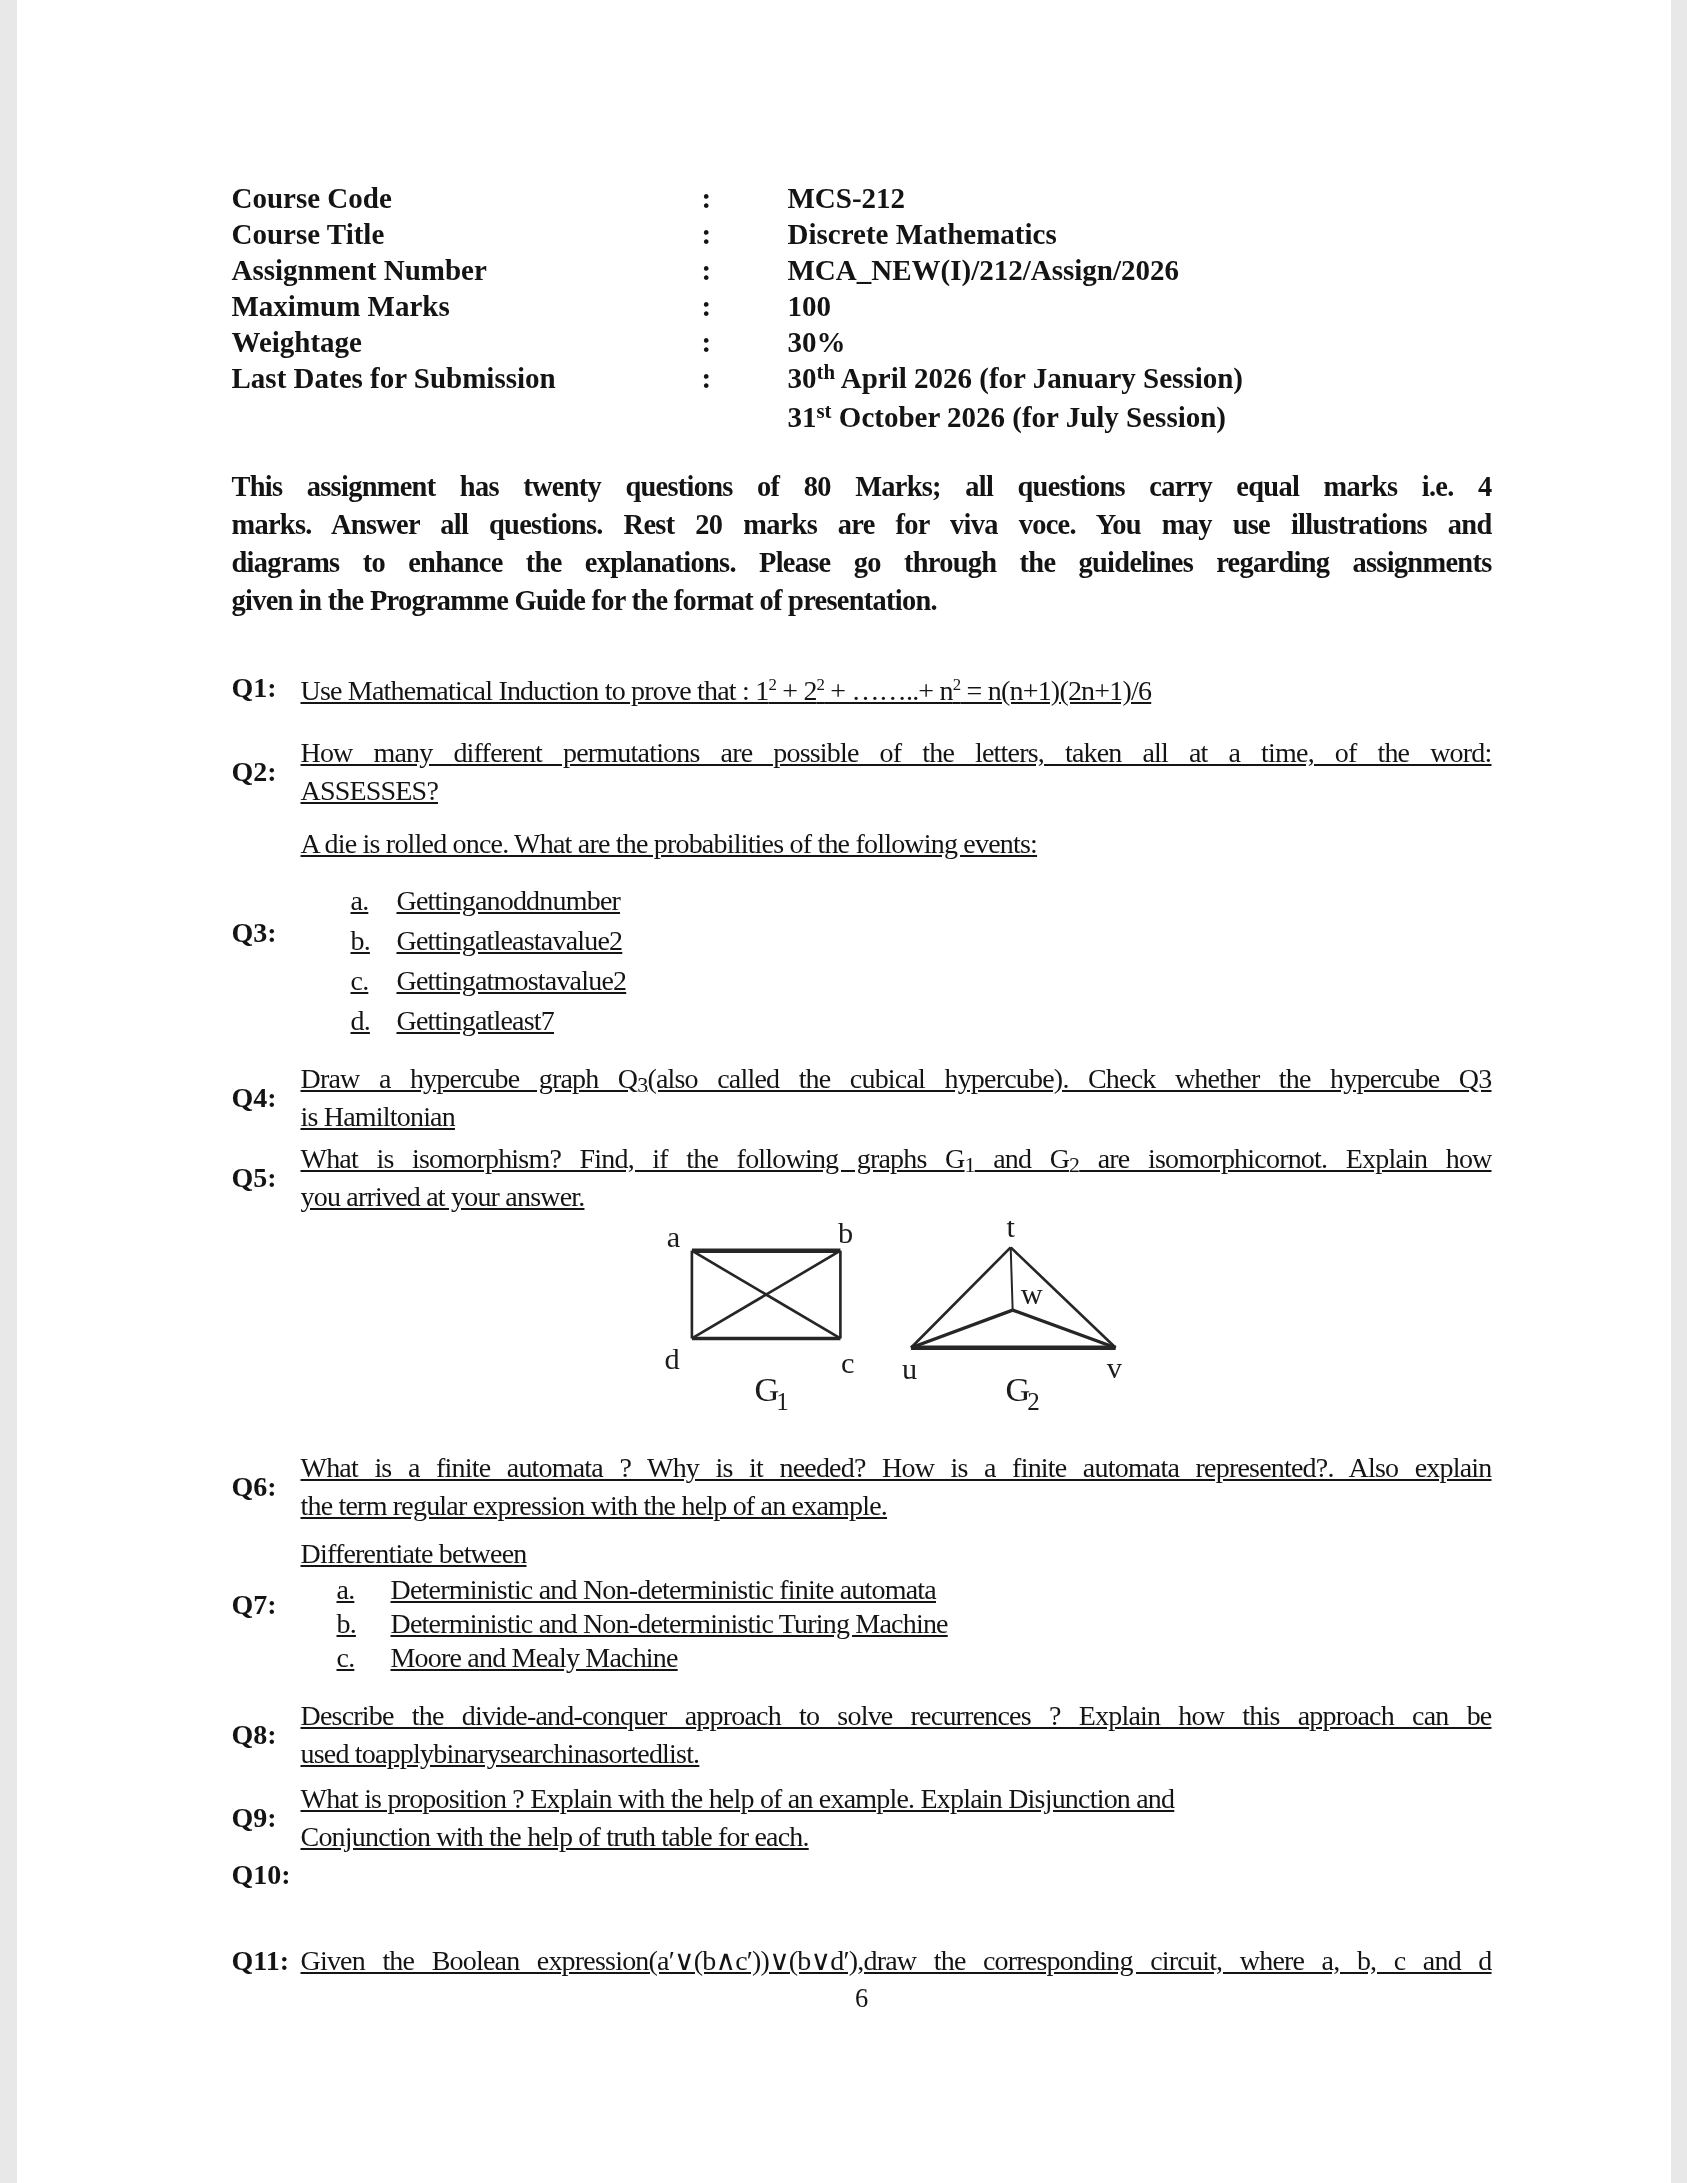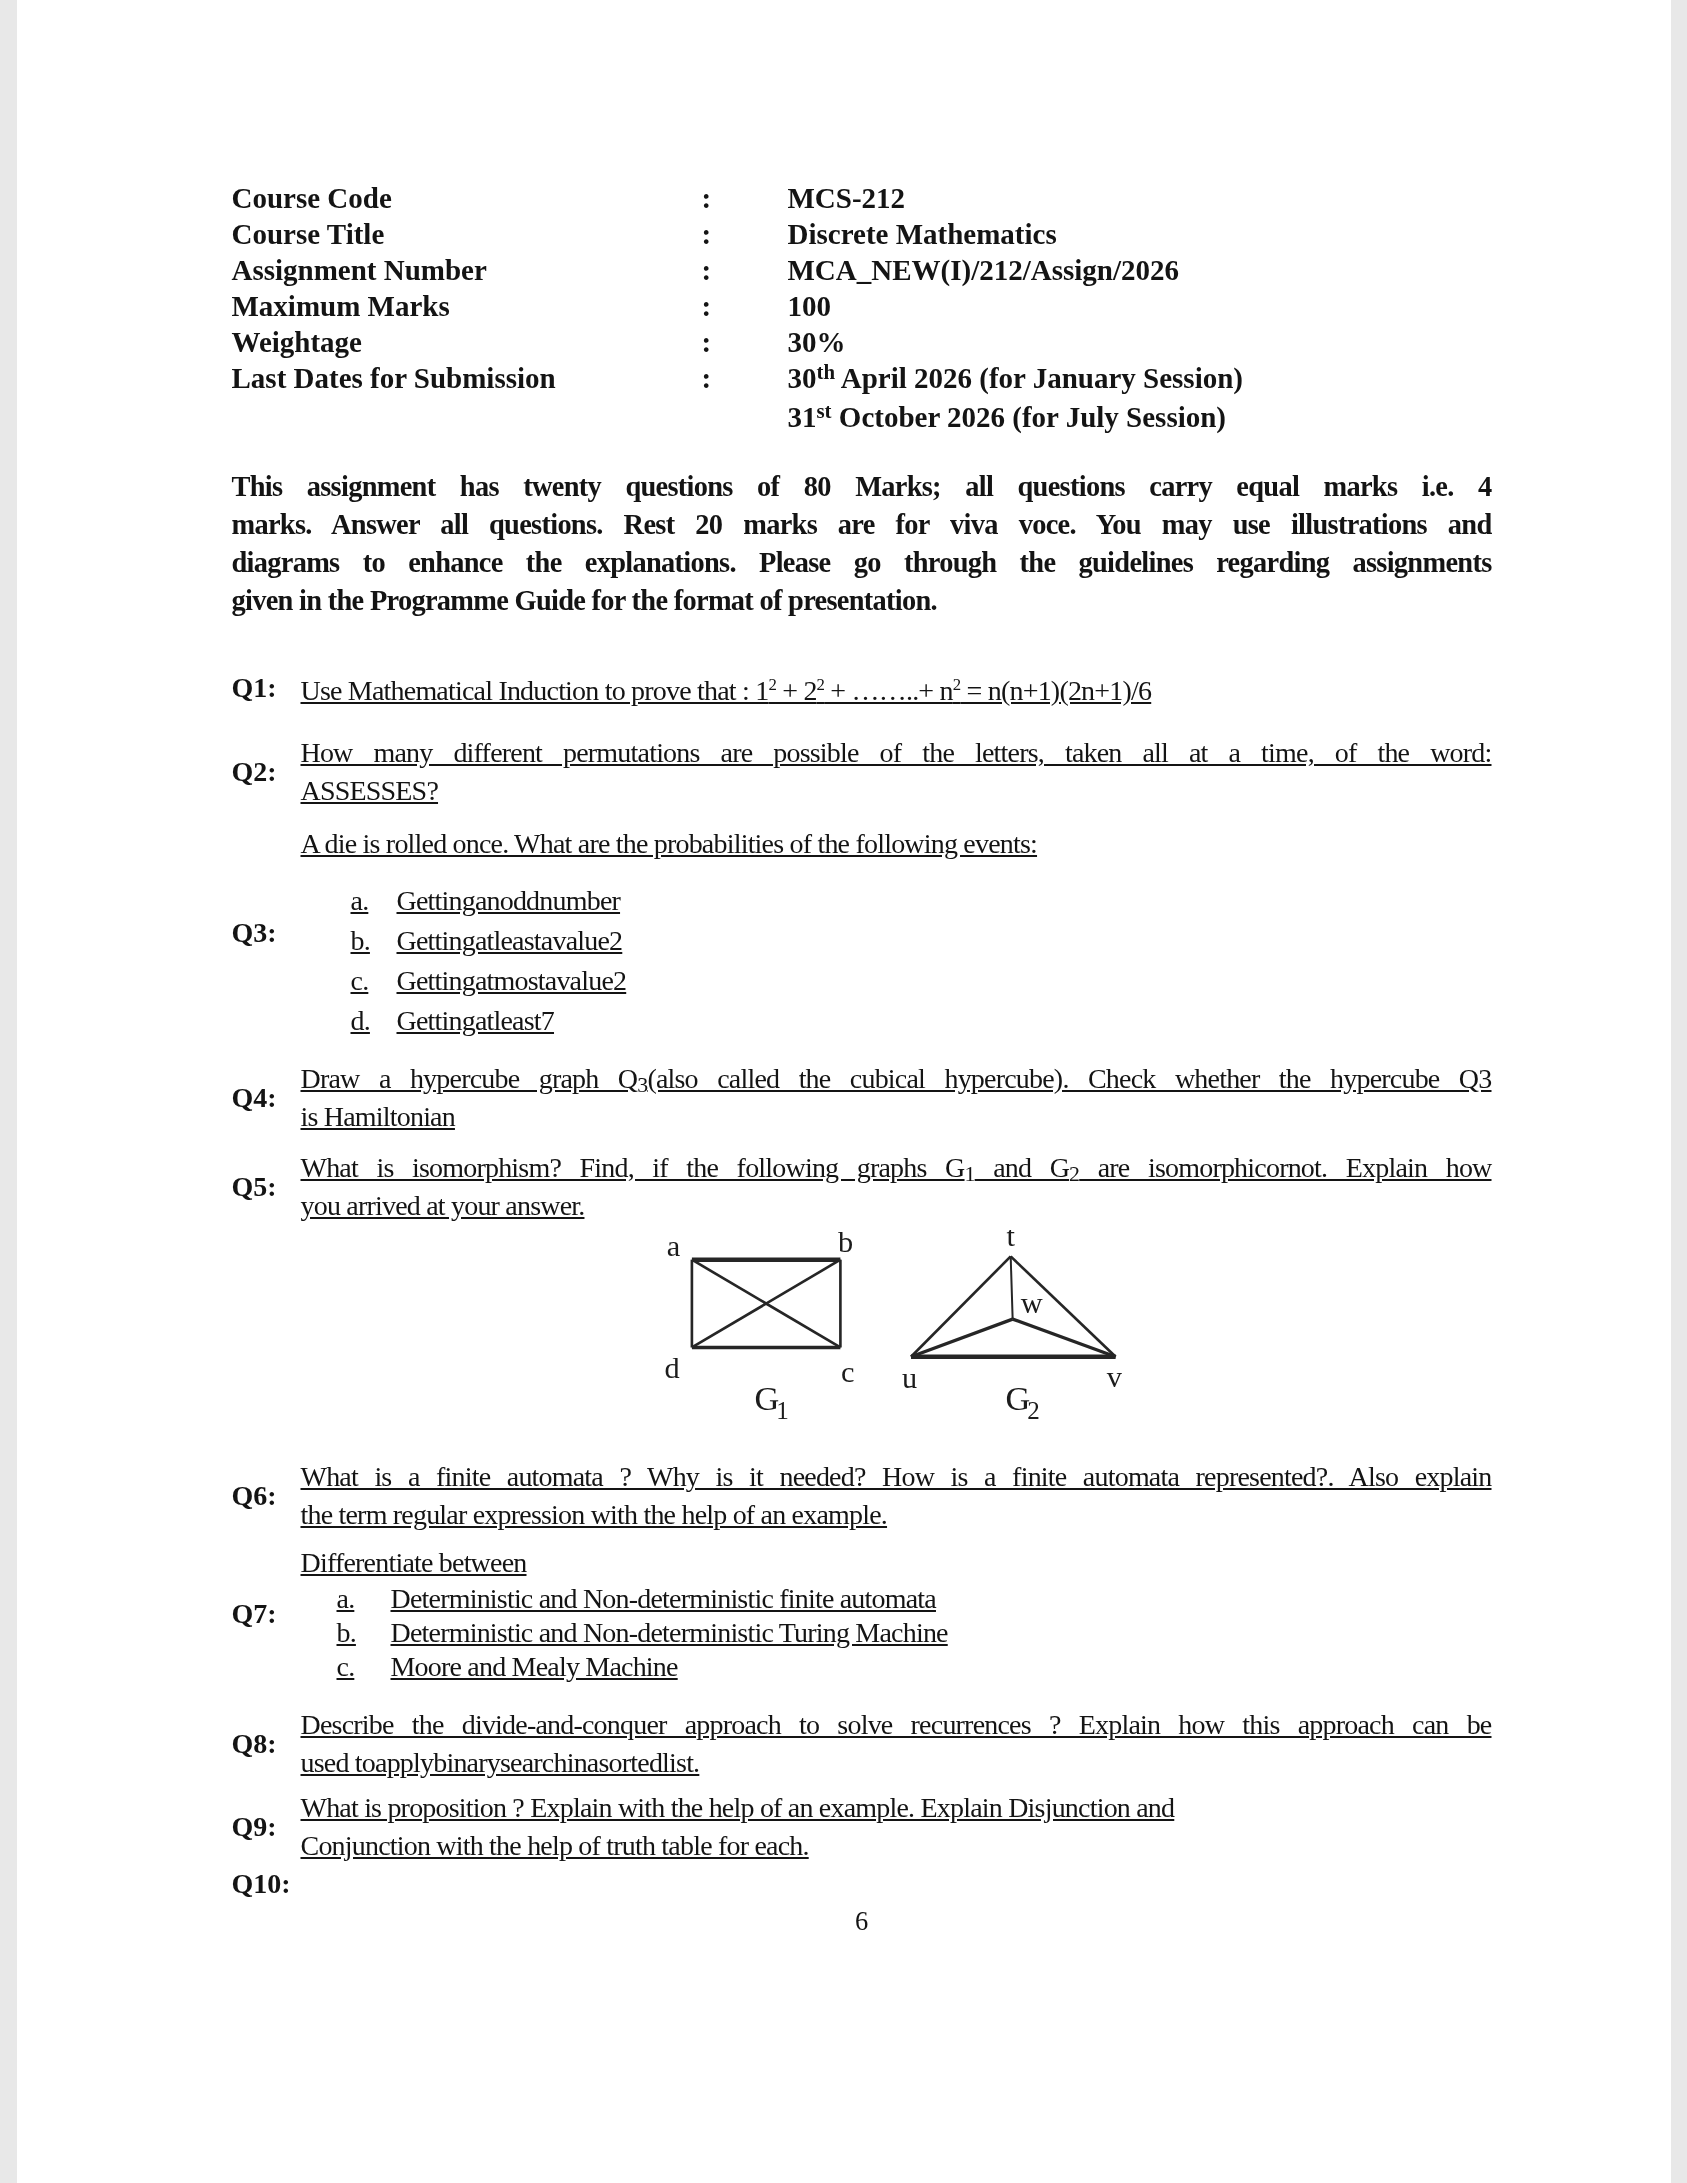--- a/index.html
+++ b/index.html
@@ -139,21 +139,21 @@
     </div>
 
     <div class="q" style="margin-top:18.5px">
       <div class="qlabel">Q4:</div>
       <div class="qbody">
         <div class="line jl"><span>Draw a hypercube graph Q</span><sub class="s">3</sub><span>(also called the cubical hypercube). Check whether the hypercube Q3</span></div>
         <div class="line">is Hamiltonian</div>
       </div>
     </div>
 
-    <div class="q" style="margin-top:13px">
+    <div class="q" style="margin-top:4px">
       <div class="qlabel">Q5:</div>
       <div class="qbody">
         <div class="line jl"><span>What is isomorphism? Find, if the following graphs G</span><sub class="s">1</sub><span> and G</span><sub class="s">2</sub><span> are isomorphicornot. Explain how</span></div>
         <div class="line">you arrived at your answer.</div>
       </div>
     </div>
 
     <div class="figwrap">
       <svg width="503" height="198" viewBox="0 0 760 300">
 
@@ -229,18 +229,24 @@
         <div class="line">Conjunction with the help of truth table for each.</div>
       </div>
     </div>
 
     <div class="q" style="margin-top:0">
       <div class="qlabel">Q10:</div>
       <div class="qbody">
       </div>
     </div>
 
+    <div class="q" style="margin-top:48px">
+      <div class="qlabel">Q11:</div>
+      <div class="qbody">
+        <div class="line jl">Given the Boolean expression(a′∨(b∧c′))∨(b∨d′),draw the corresponding circuit, where a, b, c and d</div>
+      </div>
+    </div>
 
     <div class="pagenum">6</div>
 
   </div>
 </div>
 
 
 </body></html>

